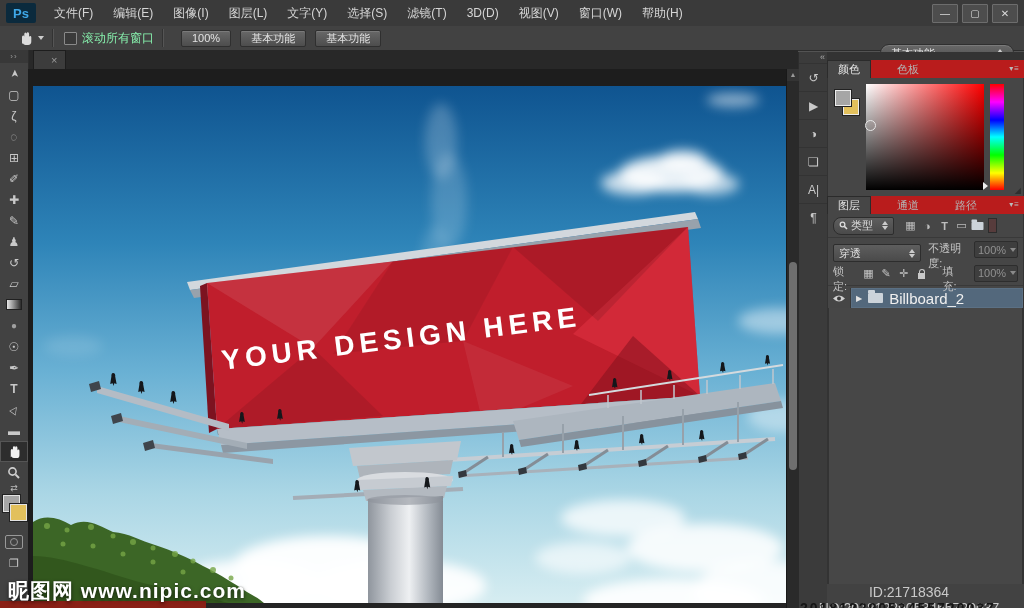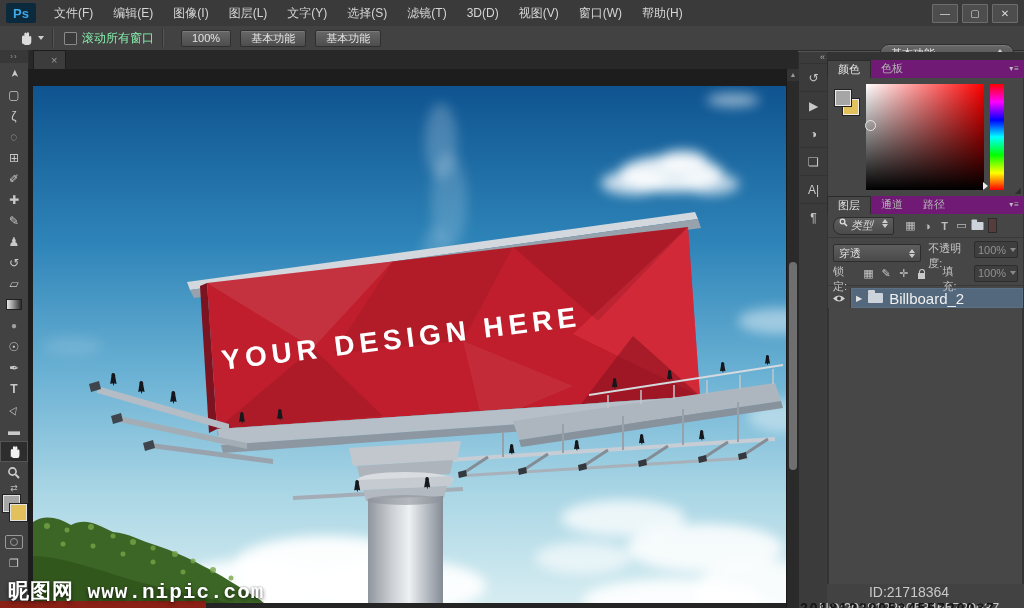--- a/index.html
+++ b/index.html
@@ -51,40 +51,40 @@
   #hscroll{left:28px;top:603px;width:758px;height:5px;background:#242424;z-index:5;}
   #vscroll{left:786px;top:69px;width:12px;height:539px;background:#2a2a2a;border-left:1px solid #191919;z-index:5;}
   #vscroll .arr{height:12px;background:#343434;color:#999;font-size:7px;text-align:center;line-height:12px;}
   #vscroll .thumb{position:absolute;left:2px;top:193px;width:8px;height:208px;background:#6f6f6f;border-radius:4px;}
   
   #dock{left:798px;top:52px;width:29px;height:556px;background:#3b3b3b;border-left:1px solid #2d2d2d;}
   #dock-header{height:11px;color:#aaa;font-size:9px;text-align:right;padding-right:3px;line-height:10px;}
   .dock-cell{height:27px;border-top:1px solid #333;display:flex;align-items:center;justify-content:center;color:#c9c9c9;font-size:12px;}
   
   #rightpanel{left:827px;top:52px;width:197px;height:556px;background:#424242;}
-  .ptabs{height:18px;background:#701a75;display:flex;position:relative;}
+  .ptabs{height:18px;background:#b91c1c;display:flex;align-items:flex-end;position:relative;gap:16px;}
   .ptab{height:17px;padding:0 10px;font-size:11px;color:#b3b3b3;display:flex;align-items:center;}
   .ptab.active{background:#464646;color:#e3e3e3;border:1px solid #2b2b2b;border-bottom:none;}
   .pmenu{position:absolute;right:4px;top:4px;color:#bbb;font-size:8px;letter-spacing:1px;}
   .pbody{background:#464646;border-left:1px solid #333;border-right:1px solid #333;position:relative;}
   #color-body{height:118px;}
   .mini-fg{position:absolute;left:7px;top:12px;width:14px;height:14px;background:#a6a6a6;border:1px solid #ececec;box-shadow:0 0 0 1px #222;z-index:2;}
   .mini-bg{position:absolute;left:15px;top:21px;width:14px;height:14px;background:#e2c05c;border:1px solid #ececec;box-shadow:0 0 0 1px #222;}
   #color-field{position:absolute;left:38px;top:6px;width:118px;height:106px;
      background:linear-gradient(to bottom,rgba(0,0,0,0) 0%,#000 100%),linear-gradient(to right,#fff 0%,#f00 100%);}
   #color-cursor{position:absolute;left:-1px;top:36px;width:9px;height:9px;border:1.5px solid #e8e8e8;border-radius:50%;}
   #hue-strip{position:absolute;left:162px;top:6px;width:14px;height:106px;
      background:linear-gradient(#f00 0%,#f0f 17%,#00f 34%,#0ff 50%,#0f0 67%,#ff0 84%,#f00 100%);}
   #hue-mark{position:absolute;left:155px;top:104px;width:0;height:0;border-top:4px solid transparent;border-bottom:4px solid transparent;border-left:5px solid #eee;}
   .grip{position:absolute;right:2px;bottom:1px;color:#2e2e2e;font-size:8px;}
   
   .lrow{display:flex;align-items:center;padding:0 5px;position:relative;}
   #filter-row{height:23px;border-bottom:1px solid #393939;}
-  .search-dd{display:flex;align-items:flex-start;height:16px;background:linear-gradient(#5e5e5e,#4a4a4a);border:1px solid #2d2d2d;
-             border-radius:8px 2px 2px 8px;padding:0 5px;font-size:11px;color:#ddd;gap:3px;font-style:italic;}
+  .search-dd{display:flex;align-items:center;height:16px;background:linear-gradient(#5e5e5e,#4a4a4a);border:1px solid #2d2d2d;
+             border-radius:8px 2px 2px 8px;padding:0 5px;font-size:11px;color:#ddd;gap:3px;}
   .f-ico{width:17px;text-align:center;color:#bdbdbd;font-size:11px;}
   .f-toggle{width:7px;height:13px;background:#573c3c;border:1px solid #2c2c2c;margin-left:3px;}
   #blend-row{height:23px;}
   .dd{display:flex;align-items:center;justify-content:space-between;height:16px;background:linear-gradient(#5e5e5e,#4a4a4a);
       border:1px solid #2d2d2d;border-radius:2px;padding:0 5px;font-size:11px;color:#ddd;}
   .field{display:flex;align-items:center;height:15px;background:#3e3e3e;border:1px solid #2d2d2d;border-radius:2px;
          padding:0 3px;font-size:11px;color:#919191;}
   .lbl{font-size:11px;color:#c6c6c6;margin-top:12px;}
   #lock-row{height:24px;border-bottom:1px solid #393939;gap:4px;}
   .lock-ico{color:#c3c3c3;font-size:11px;width:14px;text-align:center;}
@@ -93,21 +93,21 @@
   #layer-row{height:20px;margin-top:2px;display:flex;align-items:stretch;}
   #eye-well{width:22px;border-right:1px solid #383838;display:flex;align-items:center;justify-content:center;}
   #layer-sel{flex:1;background:#53687c;border:1px solid #6d84994d;display:flex;align-items:center;gap:6px;padding:0 4px;}
   .expander{color:#e3e3e3;font-size:8px;}
   .folder{width:15px;height:10px;background:#ccd3da;border-radius:1px;position:relative;}
   .folder::before{content:"";position:absolute;top:-3px;left:0;width:7px;height:3px;background:#ccd3da;border-radius:1px 1px 0 0;}
   #layer-name{font-size:15px;color:#f0f0f0;}
   #layers-empty{height:276px;background:#474747;border-left:1px solid #333;border-right:1px solid #333;}
   
   #watermark{left:8px;top:577px;z-index:20;color:#fff;font-size:21px;font-weight:bold;letter-spacing:1px;
-             text-shadow:0 2px 4px rgba(0,0,0,.55),0 0 2px rgba(0,0,0,.4);font-family:Liberation Mono, monospace;}
+             text-shadow:0 2px 4px rgba(0,0,0,.55),0 0 2px rgba(0,0,0,.4);}
   #nipic-red{left:0;top:601px;width:206px;height:7px;background:#8a2016;z-index:19;}
   #id-line{left:796px;top:584px;width:226px;z-index:21;color:#c9c9c9;font-size:14px;text-align:center;}
   #cropped-line{left:800px;top:600px;width:220px;height:8px;overflow:hidden;z-index:21;color:#161616;
                 font-size:14px;font-weight:bold;letter-spacing:2px;}
 </style>
 </head>
 <body>
 
 <div id="app">
 

